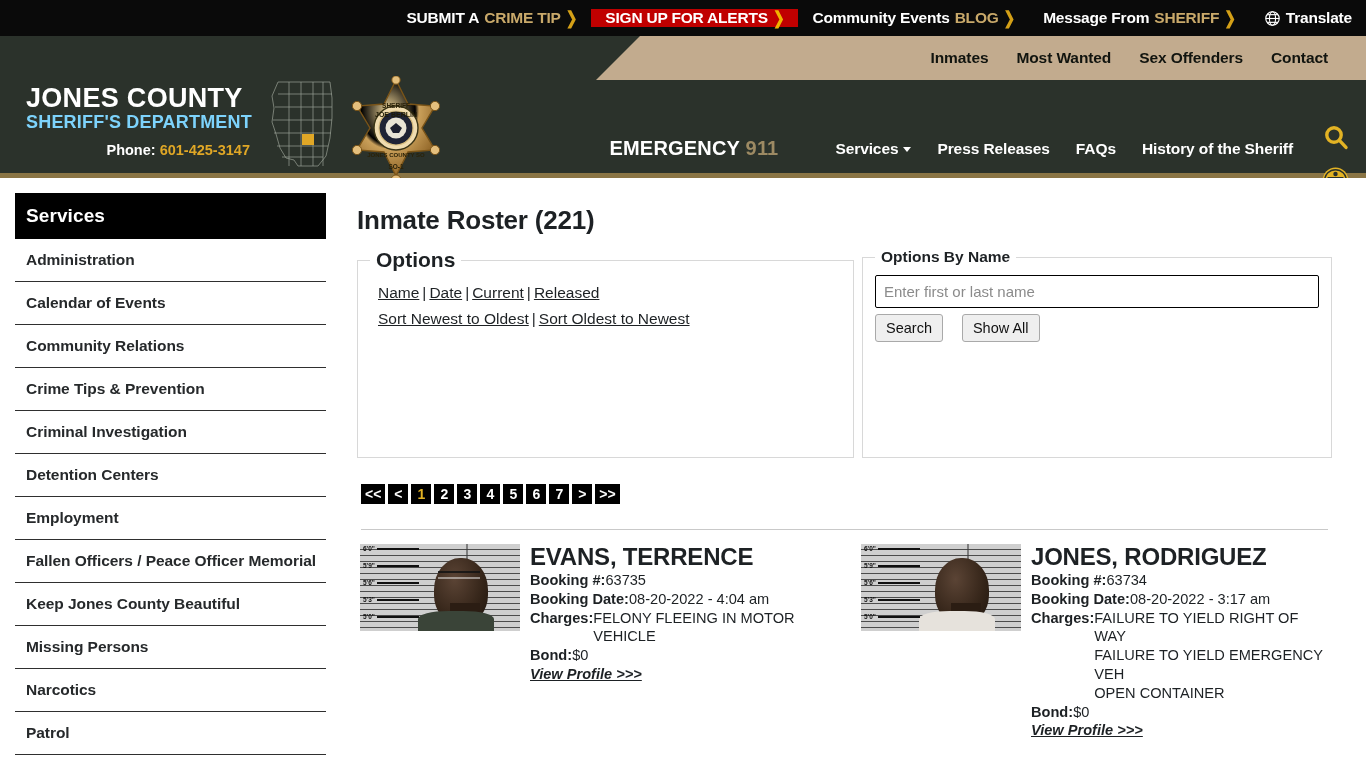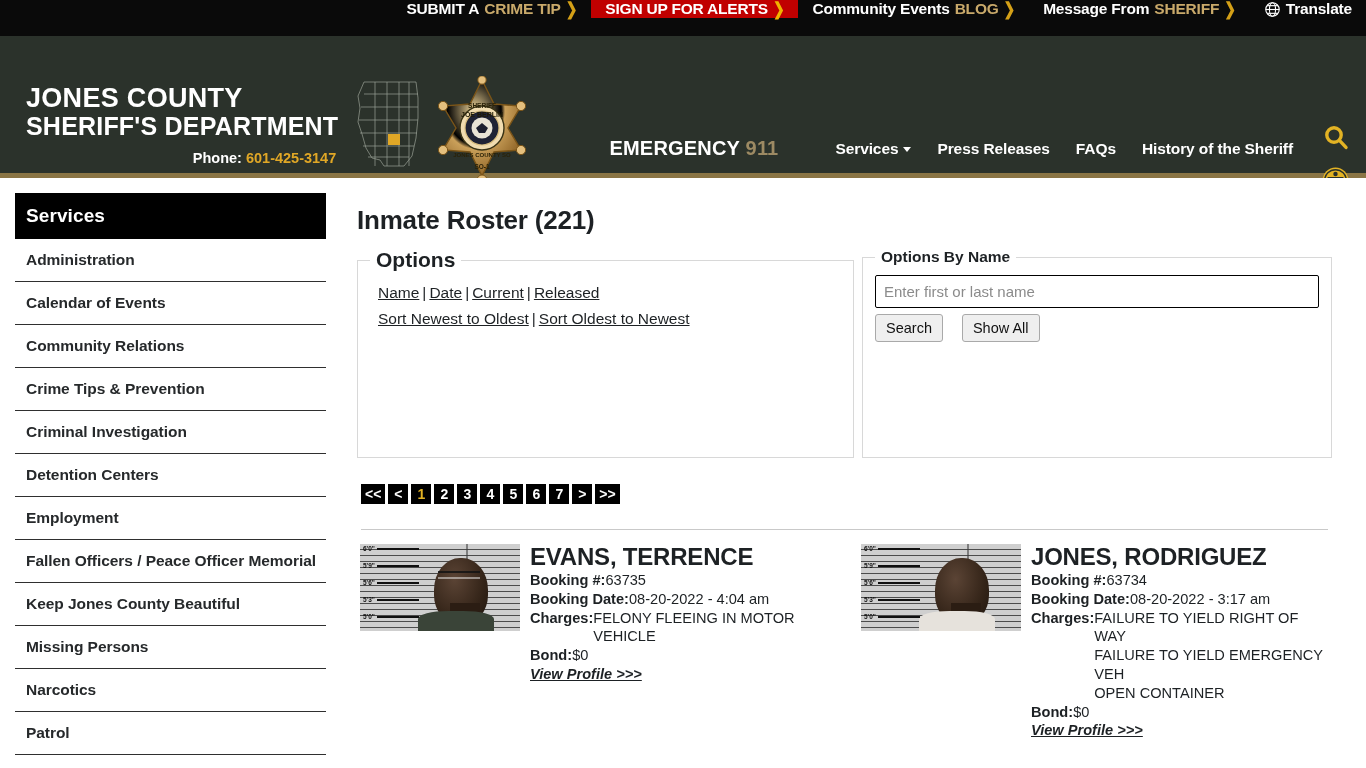--- a/index.html
+++ b/index.html
@@ -10,21 +10,21 @@
     background: #ffffff;
     font-family: "Liberation Sans", sans-serif;
   }
 
   
   .topbar {
     position: relative;
     height: 36px;
     background: #0a0a0a;
     display: flex;
-    align-items: flex-start;
+    align-items: center;
     justify-content: flex-end;
     font-family: "Liberation Sans", sans-serif;
   }
   .topbar-item {
     display: flex;
     align-items: center;
     gap: 5px;
     padding: 0 14px;
     color: #ffffff;
     font-size: 15.5px;
@@ -110,22 +110,22 @@
   .logo-text { padding-left: 26px; padding-top: 8px; }
   .logo-line1 {
     color: #ffffff;
     font-size: 27px;
     font-weight: bold;
     letter-spacing: 0.3px;
     line-height: 1.05;
     font-stretch: condensed;
   }
   .logo-line2 {
-    color: #ffffff;
-    font-size: 25px;
+    color: #7dd3fc;
+    font-size: 18px;
     font-weight: bold;
     letter-spacing: 0.2px;
     line-height: 1.1;
     margin-top: 1px;
   }
   .logo-phone {
     margin-top: 9px;
     font-size: 14.5px;
     font-weight: bold;
     color: #ffffff;
@@ -469,20 +469,26 @@
         <line x1="4.2" y1="6.6" x2="19.8" y2="6.6"></line>
         <line x1="4.2" y1="17.4" x2="19.8" y2="17.4"></line>
       </svg>
     </span>
     <span>Translate</span>
   </a>
 </div>
 
 <div class="header">
 
+  <div class="tanband">
+    <a class="tanband-item">Inmates</a>
+    <a class="tanband-item">Most Wanted</a>
+    <a class="tanband-item">Sex Offenders</a>
+    <a class="tanband-item">Contact</a>
+  </div>
 
   <div class="logo-wrap">
     <div class="logo-text">
       <div class="logo-line1">JONES COUNTY</div>
       <div class="logo-line2">SHERIFF'S DEPARTMENT</div>
       <div class="logo-phone">
         <span>Phone:</span>
         <span class="num">601-425-3147</span>
       </div>
     </div>

